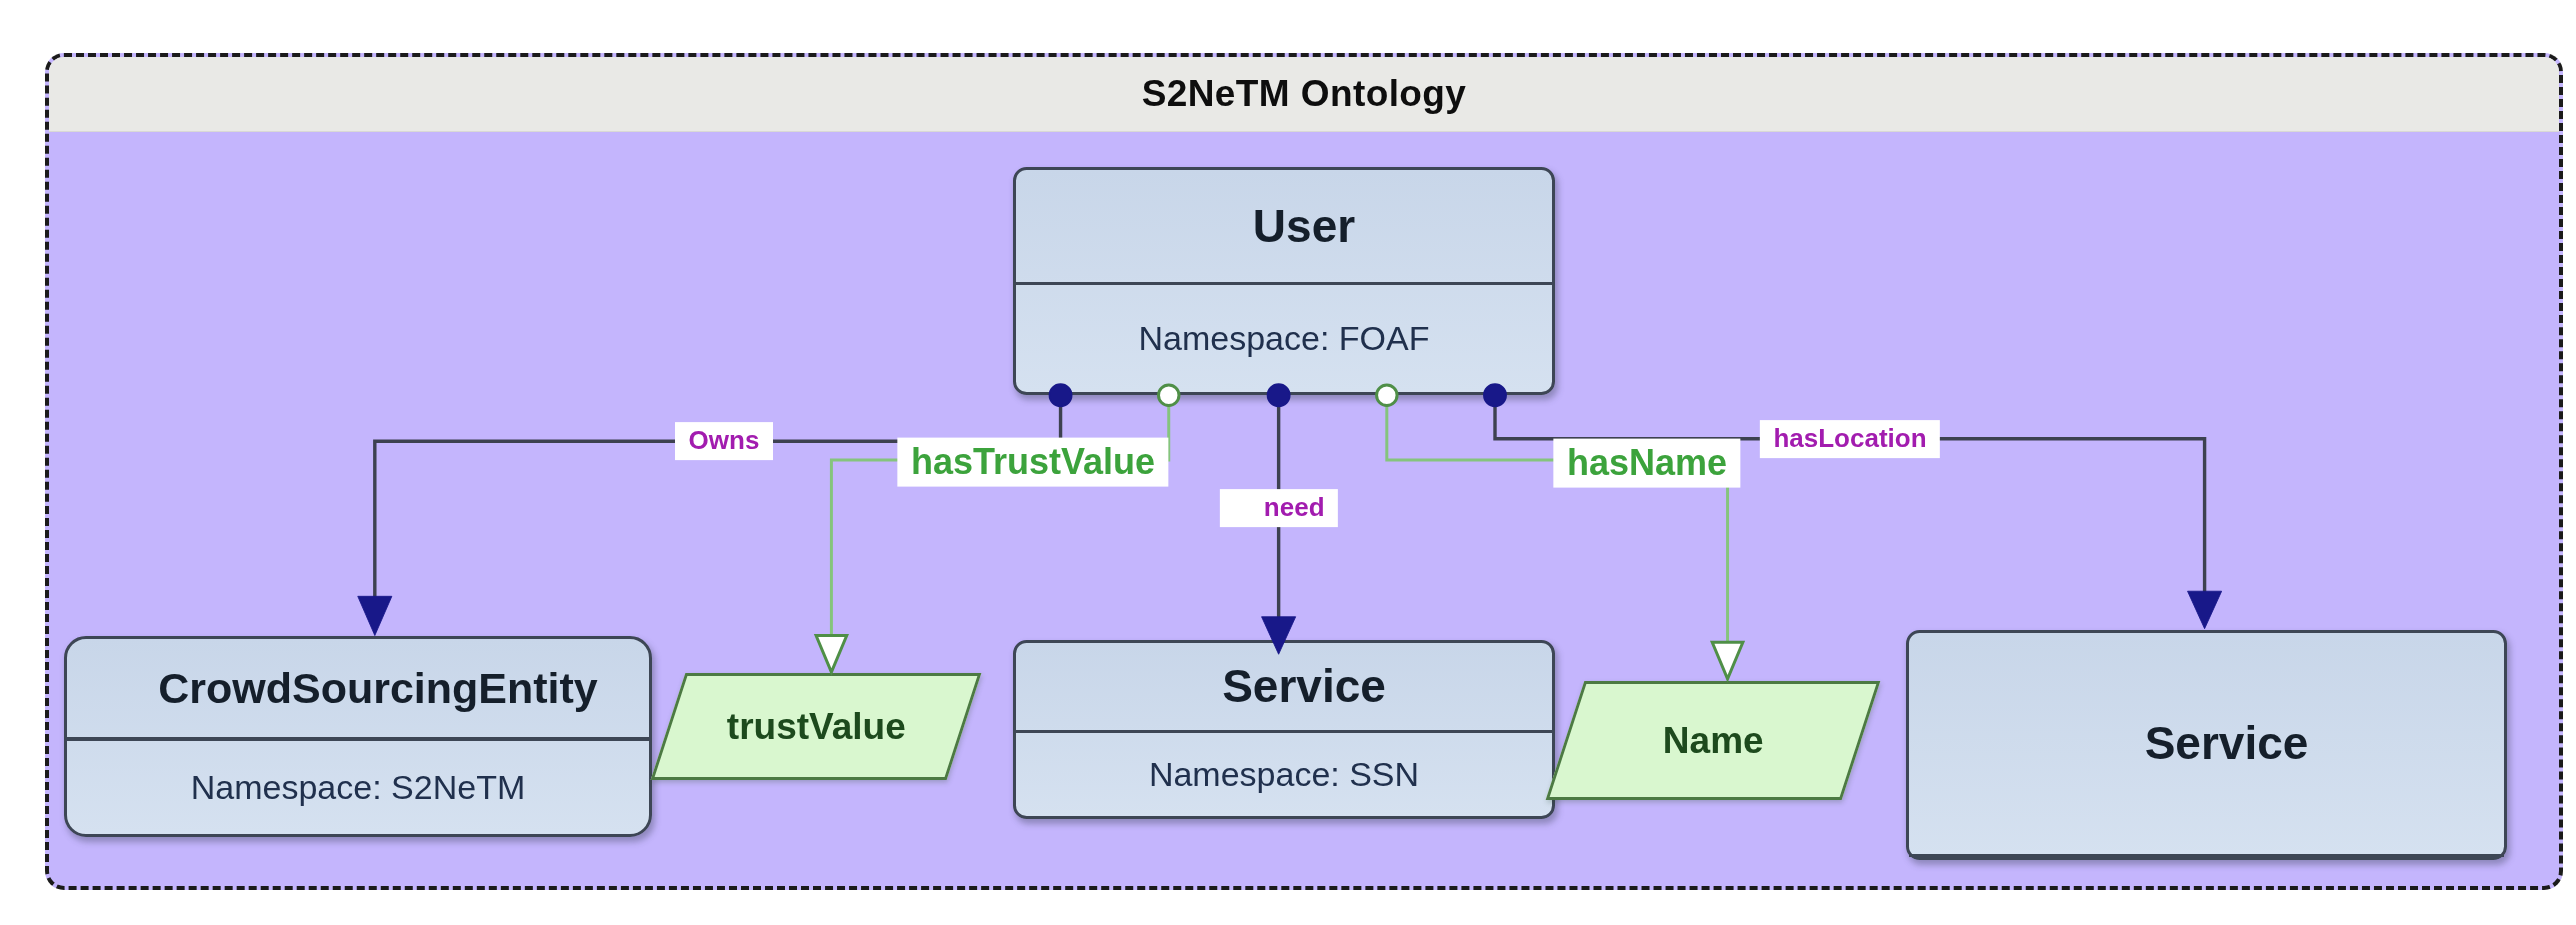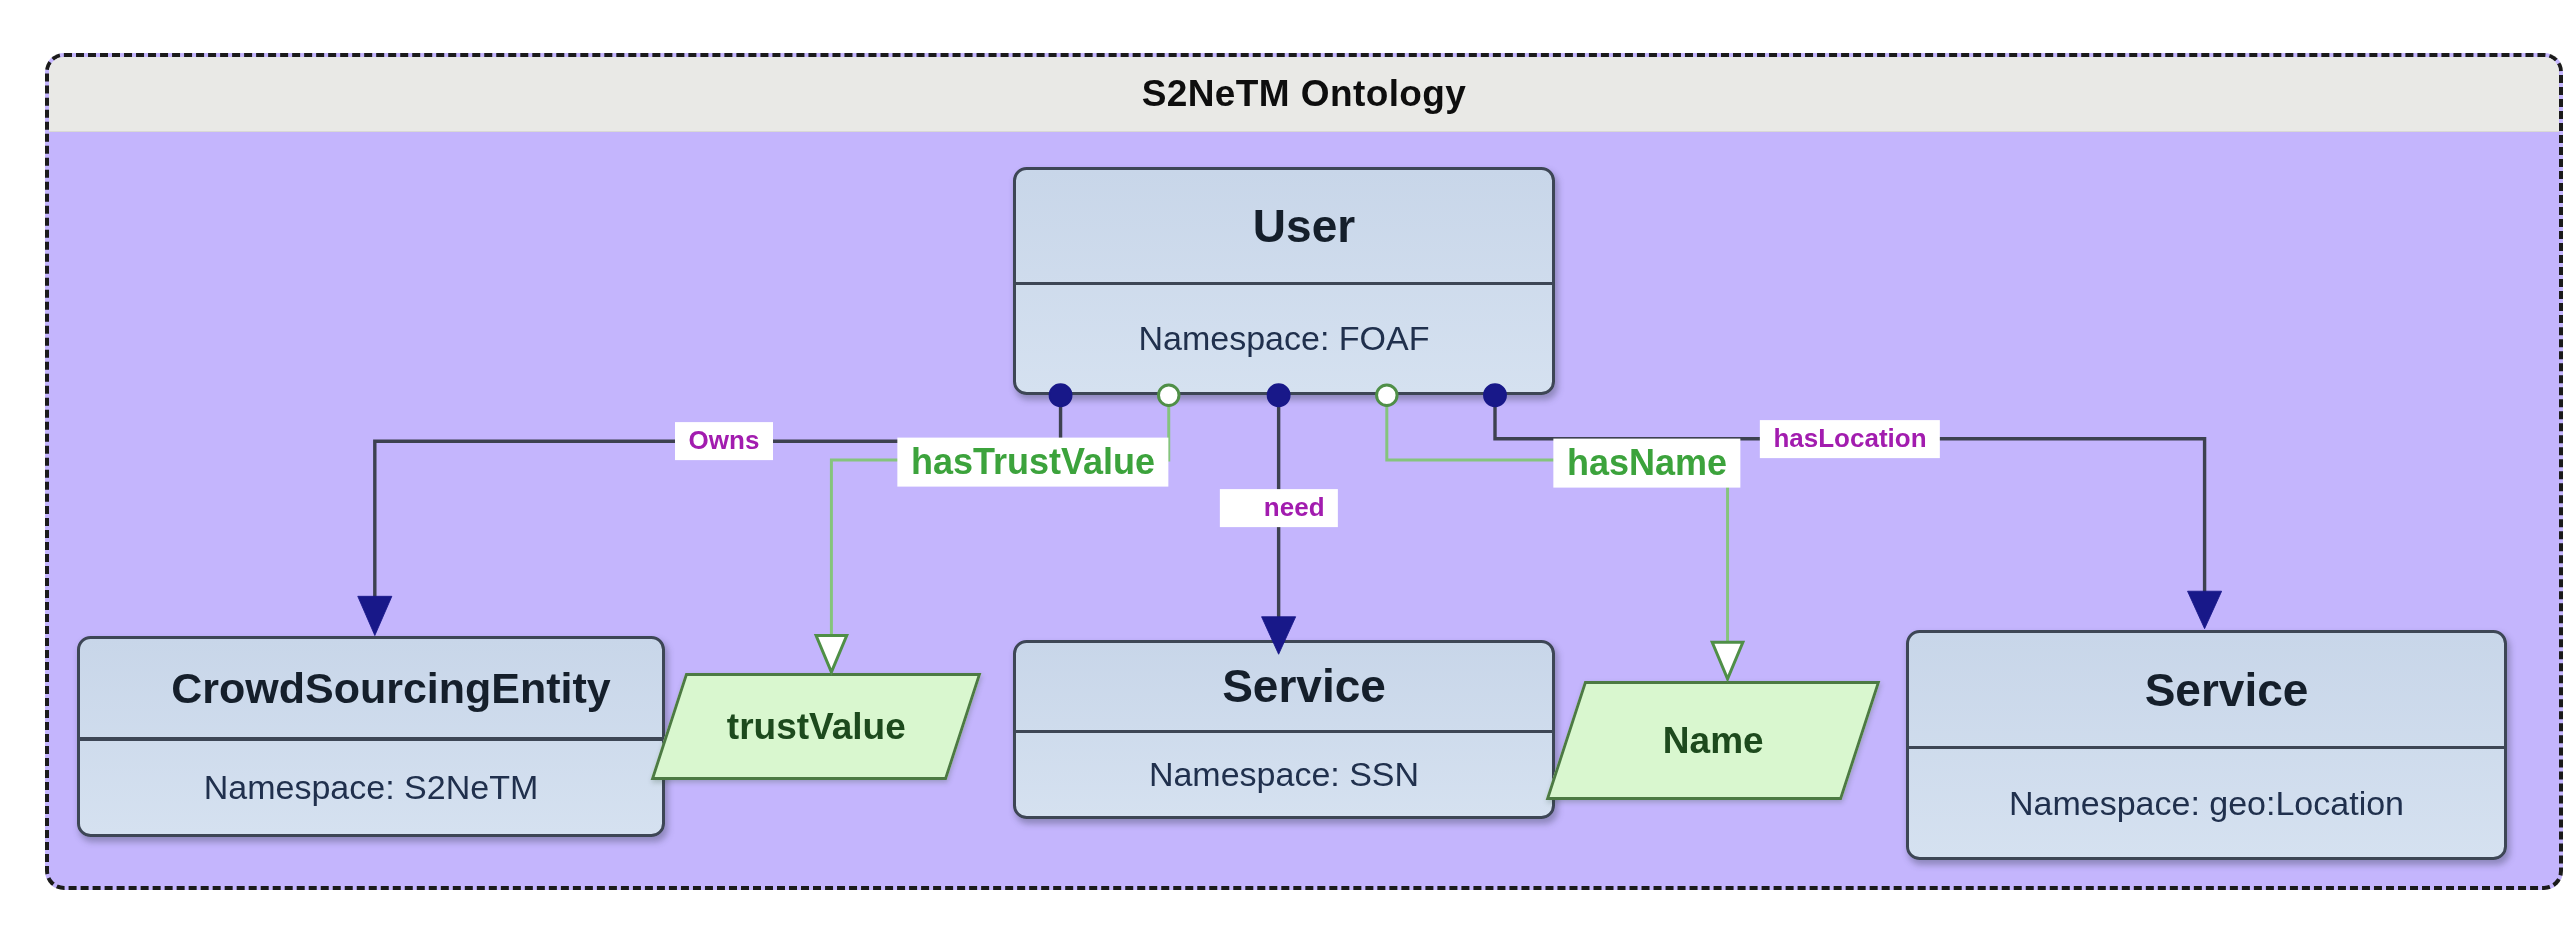--- a/index.html
+++ b/index.html
@@ -144,36 +144,35 @@
       <div class="frame-title">S2NeTM Ontology</div>
     </div>
   </div>
 
   <div class="class-box" style="left:1013px; top:167px; width:542px; height:228px;">
     <div class="class-title">User</div>
     <div class="class-divider"></div>
     <div class="class-ns">Namespace: FOAF</div>
   </div>
 
-  <div class="class-box" style="left:77px; top:636px; width:588px; height:201px;">
+  <div class="class-box" style="left:64px; top:636px; width:588px; height:201px;border-radius:22px;">
     <div class="class-title" style="font-size:43px;">CrowdSourcingEntity</div>
     <div class="class-divider"></div>
     <div class="class-ns">Namespace: S2NeTM</div>
   </div>
 
   <div class="class-box" style="left:1013px; top:640px; width:542px; height:179px;">
     <div class="class-title">Service</div>
     <div class="class-divider"></div>
     <div class="class-ns">Namespace: SSN</div>
   </div>
 
   <div class="class-box" style="left:1906px; top:630px; width:601px; height:230px;">
     <div class="class-title">Service</div>
     <div class="class-divider"></div>
-    <div class="class-ns">Namespace: geo:Location</div>
   </div>
 
   <div class="dt-shape" style="left:668px; top:673px; width:296px; height:107px;">
     <div class="dt-label">trustValue</div>
   </div>
 
   <div class="dt-shape" style="left:1565px; top:681px; width:296px; height:119px;">
     <div class="dt-label">Name</div>
   </div>
 

